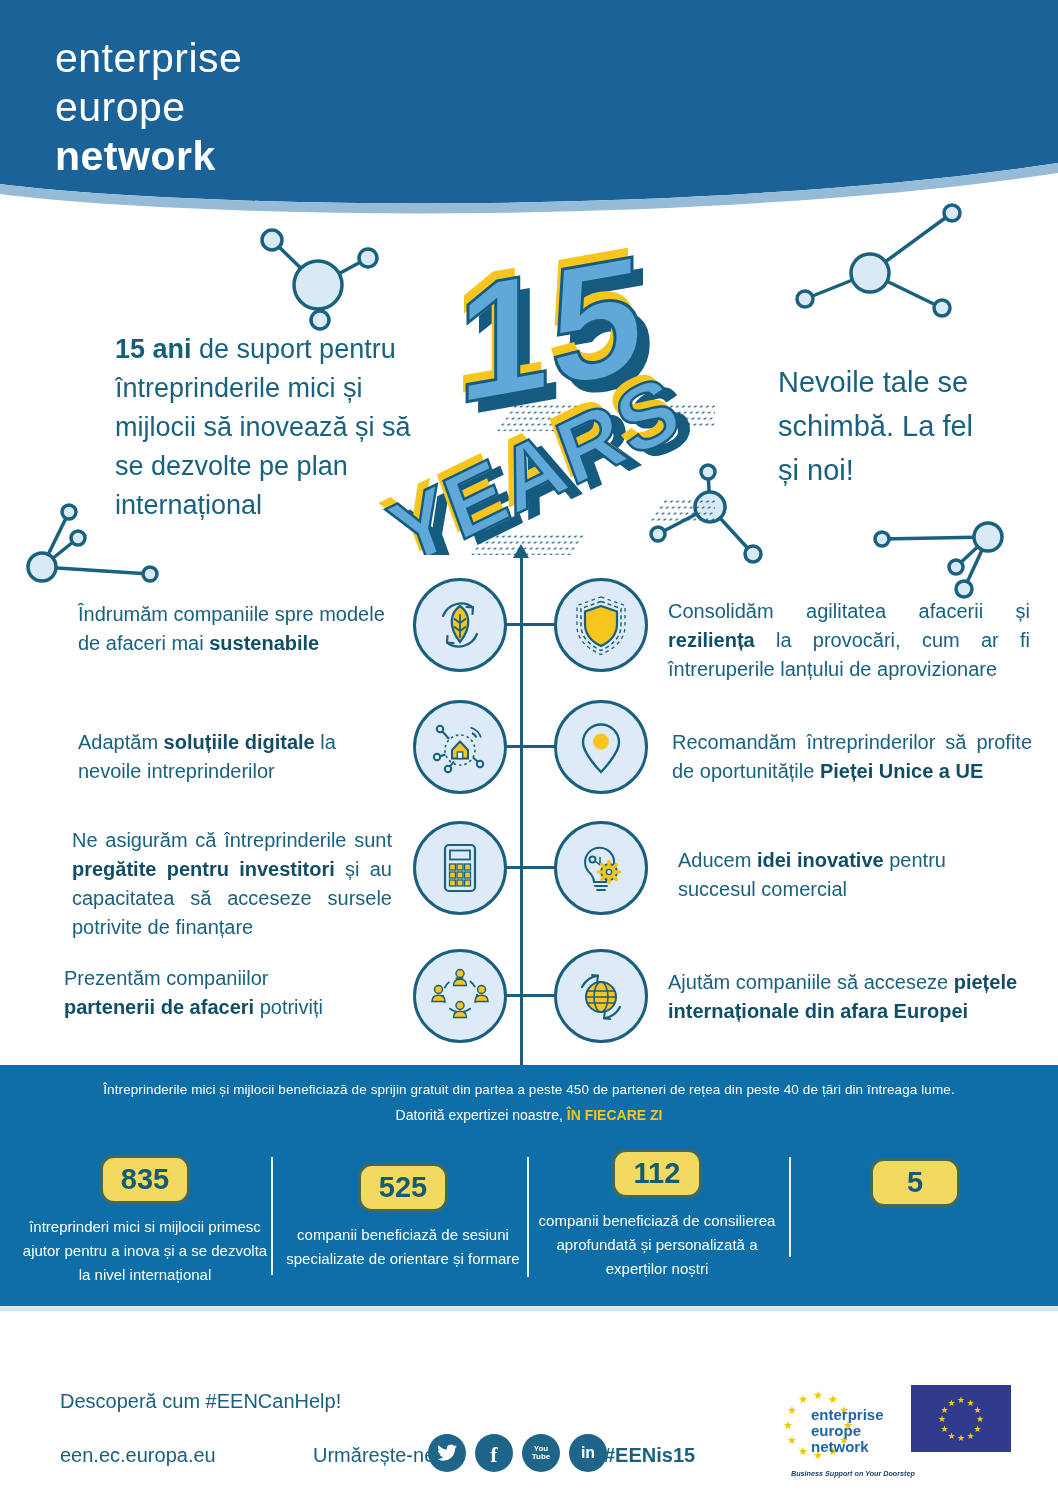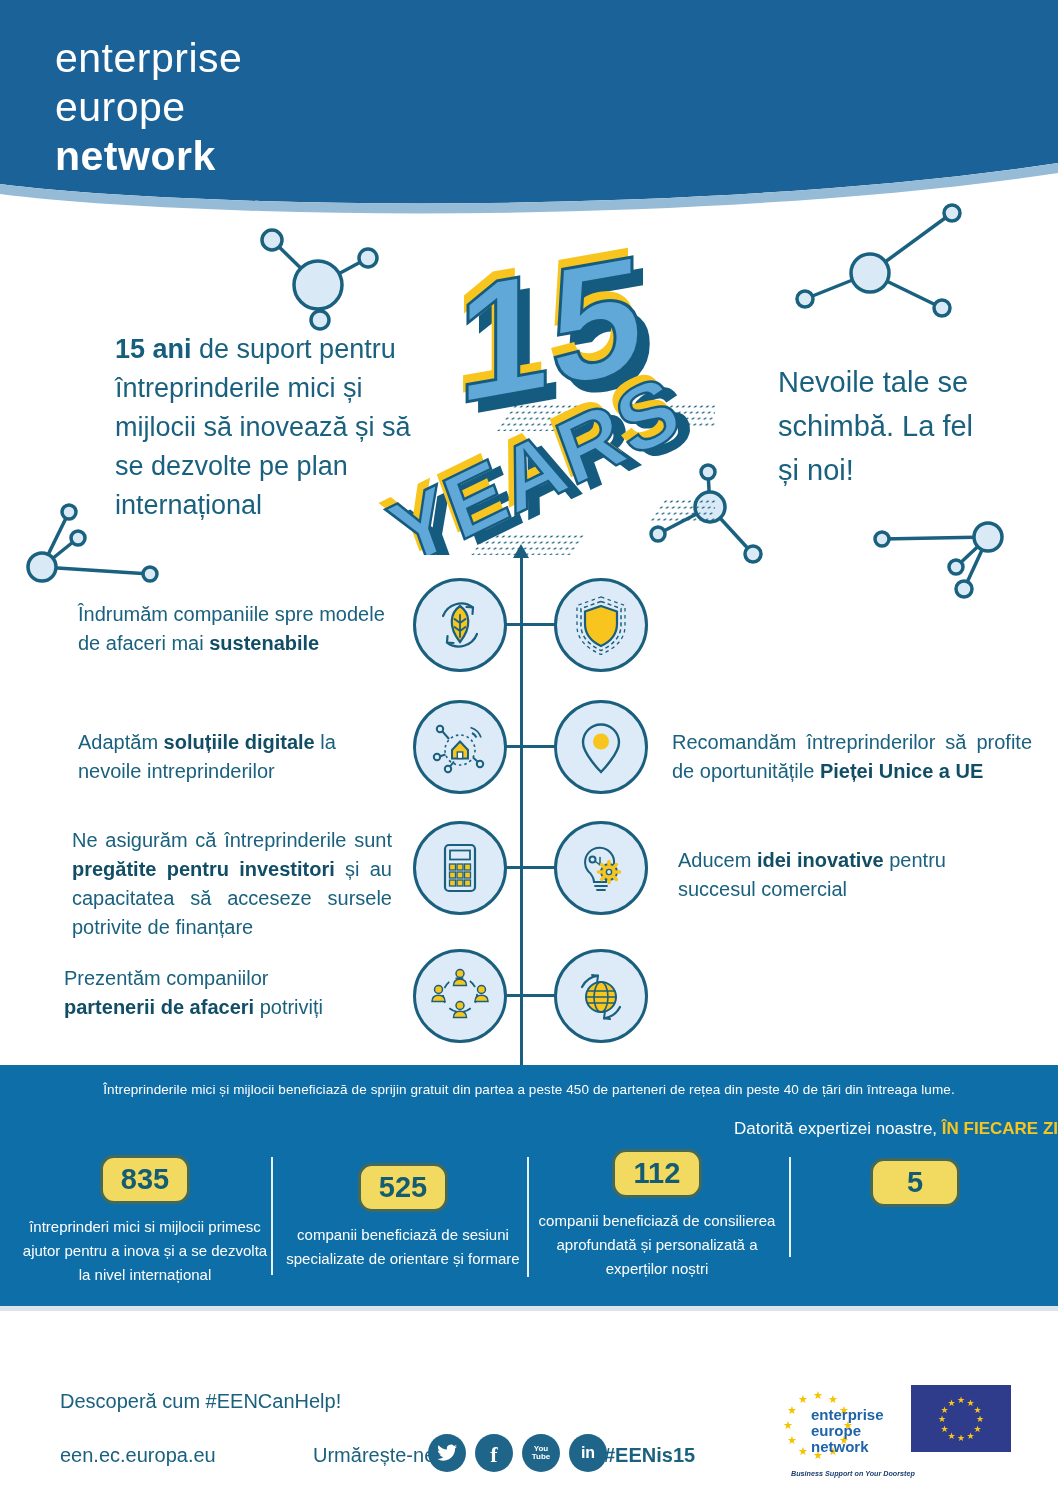--- a/index.html
+++ b/index.html
@@ -23,21 +23,21 @@
   .conn{position:absolute;height:3px;width:141px;left:460px;background:#1A5F7E;z-index:1}
   .icirc{position:absolute;width:94px;height:94px;border-radius:50%;background:#DCEBF7;border:3px solid #1A5F7E;display:flex;align-items:center;justify-content:center;z-index:2}
 
   .svc{position:absolute;font-size:20px;line-height:29px;color:#19617F}
   .svc b{color:#114E66;font-weight:700}
   .just{text-align:justify}
 
   
   .band{position:absolute;left:0;top:1065px;width:1058px;height:246px;background:#0E6FA8;border-bottom:5px solid #DCE3EB}
   .band-intro{position:absolute;top:17px;left:0;width:100%;text-align:center;color:#fff;font-size:13.5px;letter-spacing:.1px}
-  .band-sub{position:absolute;top:54px;left:0;width:100%;text-align:right;color:#fff;font-size:17px}
+  .band-sub{position:absolute;top:42px;left:0;width:100%;text-align:center;color:#fff;font-size:14px}
   .band-sub .hl{color:#F7C51E;font-weight:700}
   .stat{position:absolute;width:250px;text-align:center}
   .stat-badge{display:inline-block;min-width:90px;padding:5px 4px;background:#F2D95F;border:3px solid #44695B;border-radius:14px;color:#135C74;font-size:29px;font-weight:700}
   .stat-label{margin-top:11px;color:#fff;font-size:15px;line-height:24px}
   .vdiv{position:absolute;width:2px;background:rgba(255,255,255,.9)}
   .band-result{position:absolute;top:246px;left:0;width:100%;text-align:right;color:#fff;font-size:24px;font-weight:700}
 
   
   .ftr-text{position:absolute;font-size:20px;color:#19617F}
   .soc-row{position:absolute;left:428px;top:1434px;display:flex;gap:9px}
@@ -286,25 +286,31 @@
   <div class="svc" style="left:78px;top:728px;width:315px">
     <span>Adaptăm </span><b>soluțiile digitale</b><span> la nevoile intreprinderilor</span>
   </div>
   <div class="svc just" style="left:72px;top:826px;width:320px">
     <span>Ne asigurăm că întreprinderile sunt </span><b>pregătite pentru investitori</b><span> și au capacitatea să acceseze sursele potrivite de finanțare</span>
   </div>
   <div class="svc" style="left:64px;top:964px;width:300px">
     <span>Prezentăm companiilor </span><b>partenerii de afaceri</b><span> potriviți</span>
   </div>
 
+  <div class="svc just" style="left:668px;top:597px;width:362px">
+    <span>Consolidăm agilitatea afacerii și </span><b>reziliența</b><span> la provocări, cum ar fi întreruperile lanțului de aprovizionare</span>
+  </div>
   <div class="svc just" style="left:672px;top:728px;width:360px">
     <span>Recomandăm întreprinderilor să profite de oportunitățile </span><b>Pieței Unice a UE</b><span></span>
   </div>
   <div class="svc" style="left:678px;top:846px;width:350px">
     <span>Aducem </span><b>idei inovative</b><span> pentru succesul comercial</span>
+  </div>
+  <div class="svc" style="left:668px;top:968px;width:362px">
+    <span>Ajutăm companiile să acceseze </span><b>piețele internaționale din afara Europei</b><span></span>
   </div>
 
   <section class="band">
     <p class="band-intro">Întreprinderile mici și mijlocii beneficiază de sprijin gratuit din partea a peste 450 de parteneri de rețea din peste 40 de țări din întreaga lume.</p>
     <p class="band-sub"><span>Datorită expertizei noastre, </span><span class="hl">ÎN FIECARE ZI</span></p>
 
     <div class="stat" style="left:20px;top:90px">
       <div class="stat-badge">835</div>
       <p class="stat-label">întreprinderi mici si mijlocii primesc ajutor pentru a inova și a se dezvolta la nivel internațional</p>
     </div>

